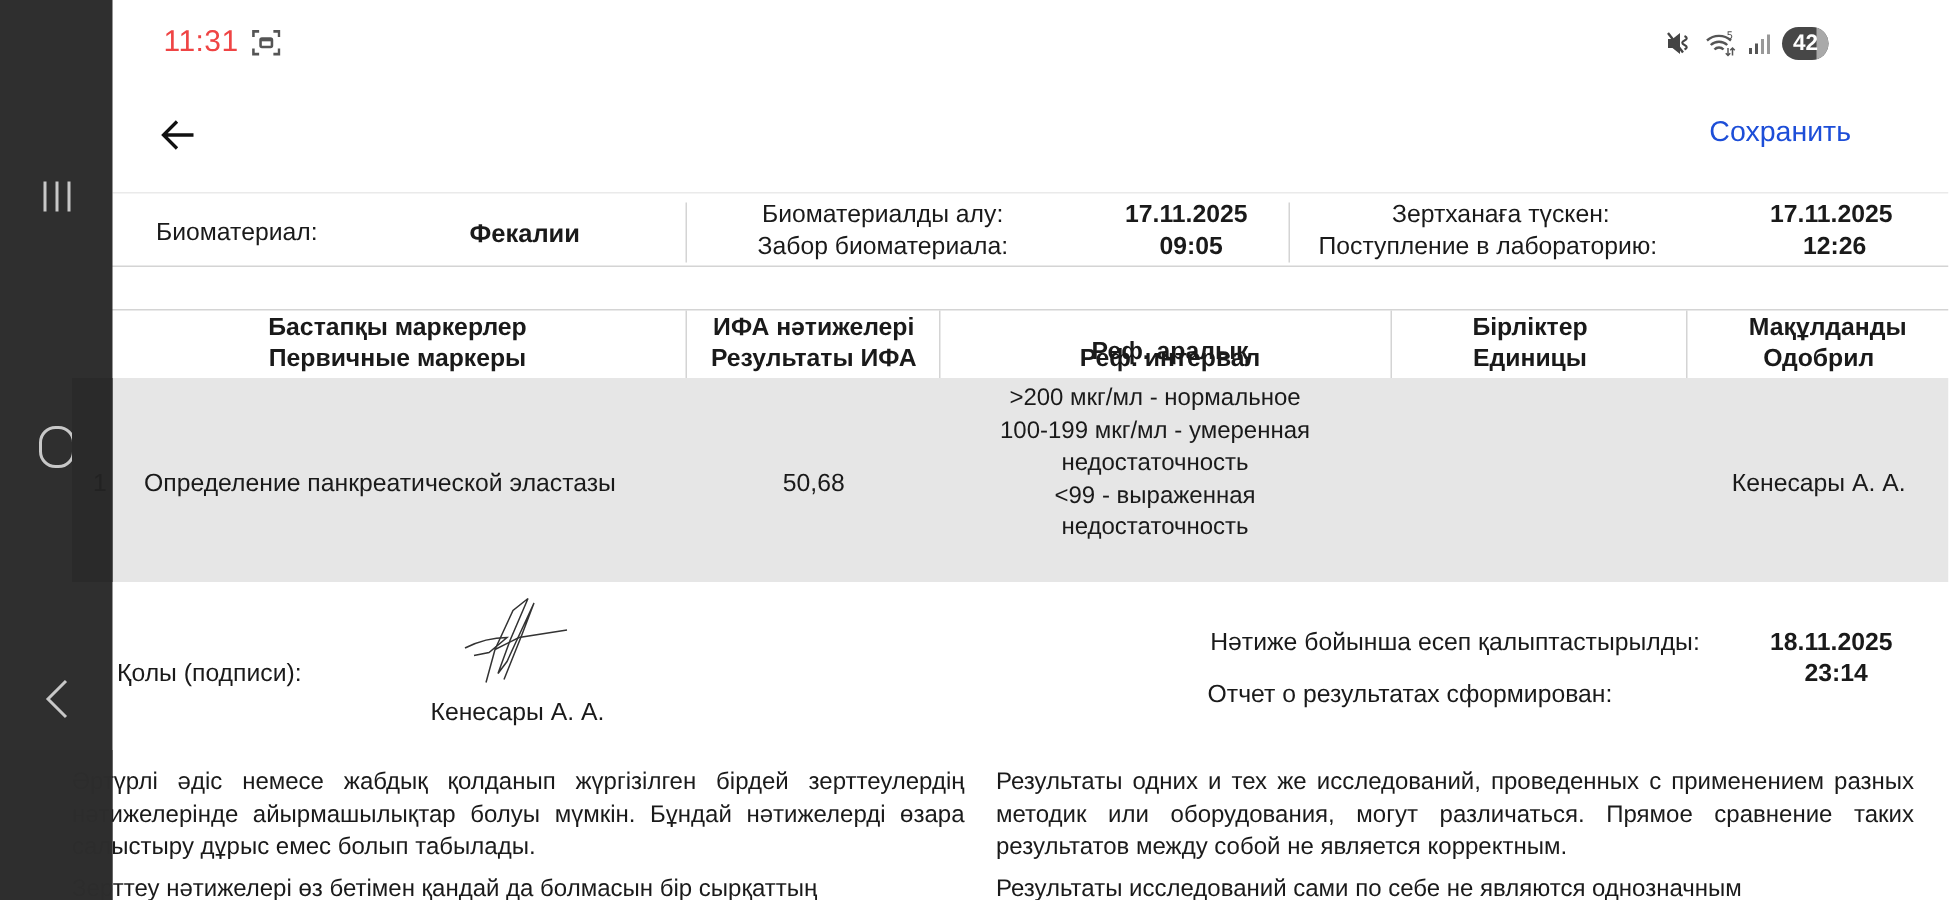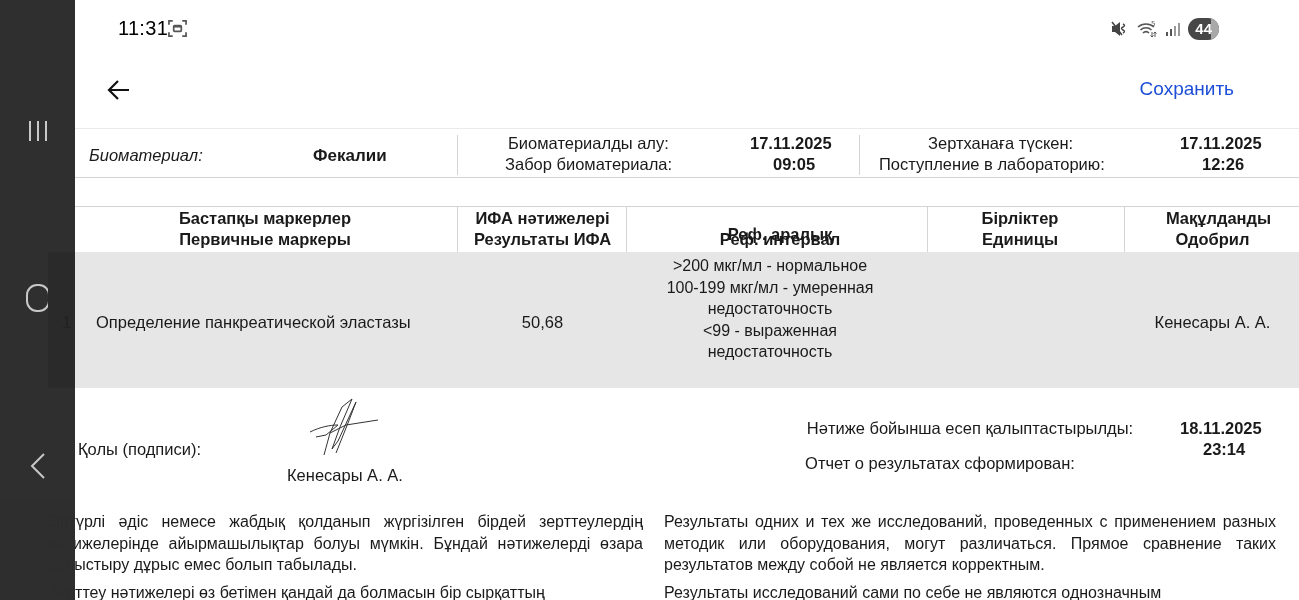--- a/index.html
+++ b/index.html
@@ -8,21 +8,21 @@
 
   
   .navbar { position: absolute; left: 0; top: 0; width: 75px; height: 600px; background: #2f2f2f; z-index: 5; }
   .nav-btn { position: absolute; left: 0; width: 75px; display: flex; justify-content: center; align-items: center; color: #c8c8c8; }
   .nav-recents { top: 113px; height: 36px; }
   .nav-home { top: 280px; height: 36px; }
   .nav-back { top: 446px; height: 40px; }
 
   
   .statusbar { position: absolute; left: 75px; right: 0; top: 0; height: 60px; }
-  .time { position: absolute; left: 43px; top: 17px; font-size: 20px; color: #000000; letter-spacing: 0.3px; }
+  .time { position: absolute; left: 34px; top: 17px; font-size: 20px; color: #ef4444; letter-spacing: 0.3px; }
   .screenshot-icon { position: absolute; left: 93px; top: 19px; width: 19px; height: 19px; }
   .status-right { position: absolute; right: 80px; top: 18px; display: flex; align-items: center; gap: 7px; }
   .battery { background: #474747; color: #fff; font-weight: bold; font-size: 15px; border-radius: 12px; padding: 2px 7px; line-height: 18px; position: relative; overflow: hidden; }
   .battery::after { content: ""; position: absolute; right: 0; top: 0; bottom: 0; width: 8px; background: #a9a9a9; }
   .battery span { position: relative; z-index: 1; }
 
   
   .app-header { position: absolute; left: 75px; right: 0; top: 68px; height: 44px; }
   .back-arrow { position: absolute; left: 30px; top: 8px; width: 28px; height: 28px; cursor: pointer; }
   .save-link { position: absolute; right: 65px; top: 10px; font-size: 19px; color: #1d4ed8; cursor: pointer; }
@@ -89,40 +89,40 @@
         <path d="M2 7a12 12 0 0 1 16 0M4.5 10a8 8 0 0 1 11 0M7 13a4 4 0 0 1 6 0" fill="none" stroke="#555" stroke-width="1.6"></path>
         <text x="15" y="6" font-size="7" fill="#555" font-family="DejaVu Sans, sans-serif">5</text>
         <path d="M16 12v5M14.5 15.5l1.5 1.5 1.5-1.5M19 17v-5M17.5 13.5l1.5-1.5 1.5 1.5" stroke="#555" stroke-width="1" fill="none"></path>
       </svg>
     <svg width="16" height="16" viewBox="0 0 16 16">
         <rect x="1" y="11" width="2" height="4" fill="#555"></rect>
         <rect x="5" y="8" width="2" height="7" fill="#555"></rect>
         <rect x="9" y="5" width="2" height="10" fill="#999"></rect>
         <rect x="13" y="2" width="2" height="13" fill="#999"></rect>
       </svg>
-    <div class="battery"><span>44</span></div>
+    <div class="battery"><span>42</span></div>
   </div>
 </div>
 
 <div class="app-header">
   <svg class="back-arrow" viewBox="0 0 28 28">
       <path d="M24 14H5M13 5l-9 9 9 9" fill="none" stroke="#111" stroke-width="2.2"></path>
     </svg>
   <span class="save-link">Сохранить</span>
 </div>
 
 <div class="doc">
 
   <div class="hline" style="left:75px; right:0; top:128px; background:#eaeaea;"></div>
   <div class="vline" style="left:457px; top:135px; height:40px;"></div>
   <div class="vline" style="left:859px; top:135px; height:40px;"></div>
   <div class="hline" style="left:48px; right:0; top:177px;"></div>
   <div class="vline" style="left:48px; top:128px; height:50px;"></div>
 
-  <span class="txt" style="left:89px; top:146px;font-style:italic;">Биоматериал:</span>
+  <span class="txt" style="left:104px; top:146px;">Биоматериал:</span>
   <span class="txt b" style="left:313px; top:146px; font-size:17px;">Фекалии</span>
 
   <span class="txt" style="left:508px; top:134px;">Биоматериалды алу:</span>
   <span class="txt" style="left:505px; top:155px;">Забор биоматериала:</span>
   <span class="txt b" style="left:750px; top:134px;">17.11.2025</span>
   <span class="txt b" style="left:773px; top:155px;">09:05</span>
 
   <span class="txt" style="left:928px; top:134px;">Зертханаға түскен:</span>
   <span class="txt" style="left:879px; top:155px;">Поступление в лабораторию:</span>
   <span class="txt b" style="left:1180px; top:134px;">17.11.2025</span>

